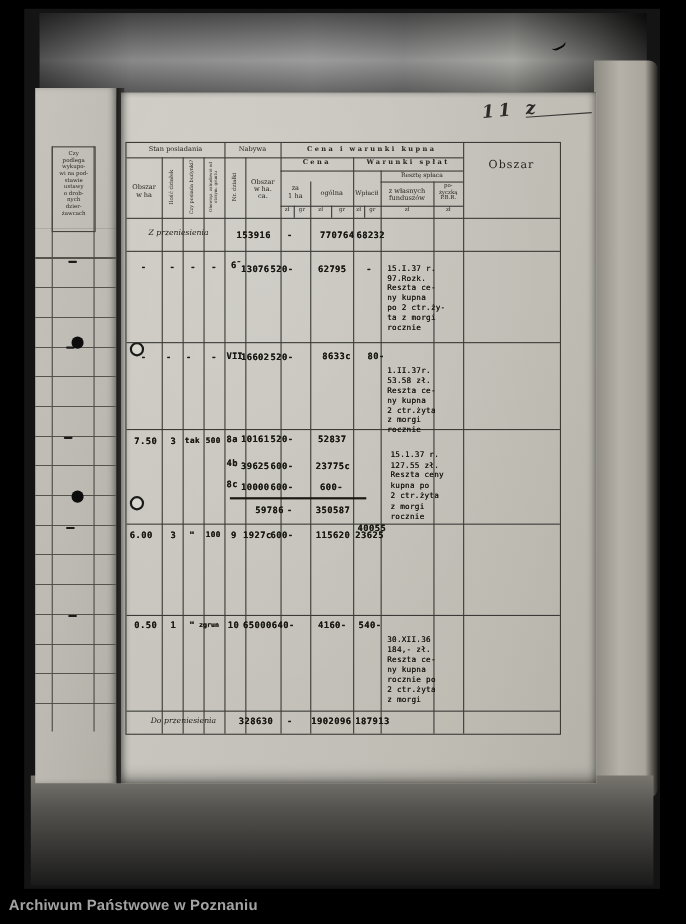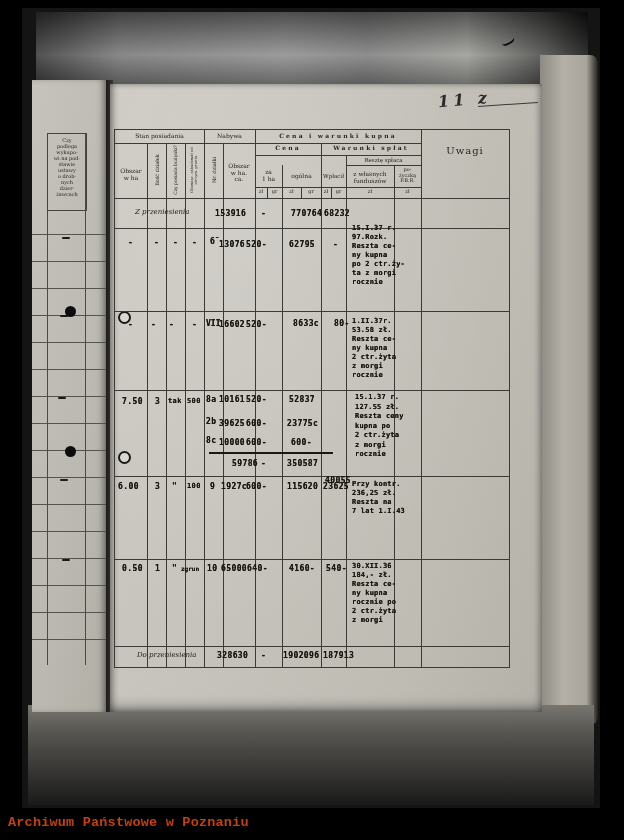--- a/index.html
+++ b/index.html
@@ -30,40 +30,40 @@
   .vl{position:absolute;width:1px;background:#3b3a36;}
   .hl{position:absolute;height:1px;background:#3b3a36;}
   .h{position:absolute;font-family:"DejaVu Serif",serif;font-size:6px;line-height:6.5px;
      color:#26251f;text-align:center;white-space:pre-line;}
   .ls{letter-spacing:2.2px;font-weight:bold;}
   .rot{transform:rotate(-90deg);display:flex;align-items:center;justify-content:center;}
   .u{position:absolute;font-family:"DejaVu Serif",serif;font-size:5px;color:#26251f;
      text-align:center;top:58px;}
   .t{position:absolute;font-family:"DejaVu Sans Mono",monospace;font-weight:700;font-size:8px;
      color:#191813;letter-spacing:.4px;white-space:pre-line;text-shadow:0 0 .5px rgba(25,24,18,.9);}
-  .rm{position:absolute;font-family:"DejaVu Sans Mono",monospace;font-weight:700;font-size:7px;
+  .rm{position:absolute;font-family:"DejaVu Sans Mono",monospace;font-weight:400;font-size:7px;
      line-height:9px;color:#191813;letter-spacing:.2px;white-space:pre-line;
-     text-shadow:0 0 .5px rgba(25,24,18,.9);}
+     text-shadow:0 0 .5px rgba(25,24,18,.9);margin-top:16px;}
   .lbl{position:absolute;font-family:"DejaVu Serif",serif;font-style:italic;font-size:7px;
      color:#22211c;white-space:nowrap;}
   .dash{position:absolute;width:8px;height:2px;background:#1b1a18;border-radius:1px;}
   .dot{position:absolute;width:11px;height:11px;border-radius:50%;background:#0c0c0c;}
   .ring{position:absolute;width:9px;height:9px;border-radius:50%;border:2px solid #1a1a18;background:#dad7d0;}
   .hw{position:absolute;left:328px;top:6px;font-family:"DejaVu Serif",serif;font-style:italic;
      font-weight:bold;font-size:16px;color:#2b2a28;transform:rotate(-5deg);letter-spacing:4px;}
   .hw-stroke{position:absolute;left:368px;top:20px;width:60px;height:1px;background:#3a3936;transform:rotate(-4deg);}
   .stray{position:absolute;left:500px;top:34px;width:14px;height:9px;border-bottom:2px solid #0a0a0a;
      transform:rotate(-28deg);border-radius:40%;}
   .lp-box{position:absolute;left:15px;top:53px;width:38px;height:76px;border:1px solid #44433e;}
   .lp-h{position:absolute;left:1px;top:3px;width:36px;font-family:"DejaVu Serif",serif;font-size:5px;
      line-height:6px;color:#26251f;text-align:center;white-space:pre-line;}
   .lp-grid{position:absolute;left:0;top:128px;width:74px;height:457px;
      background:repeating-linear-gradient(to bottom,transparent 0 26px,#55534c 26px 27px);}
   .lp-v{position:absolute;width:1px;top:53px;height:532px;background:#4a4944;}
-  .footer{position:absolute;left:8px;top:815px;color:#c2410c;font-family:Liberation Mono, monospace;
+  .footer{position:absolute;left:8px;top:815px;color:#a3a3a3;font-family:Liberation Sans, sans-serif;
      font-weight:bold;font-size:13.5px;letter-spacing:.2px;}
 </style>
 </head>
 <body>
 
 <div id="root">
   <div class="photo"></div>
   <div class="top-strip"></div>
   <div class="stray"></div>
   <div class="right-stack"></div>
@@ -148,21 +148,21 @@
 ca.</div>
       <div class="h" style="left:140px;top:39px;width:27px">za
 1 ha</div>
       <div class="h" style="left:167px;top:43px;width:39px">ogólna</div>
       <div class="h" style="left:206px;top:43px;width:25px;font-size:5.5px">Wpłacił</div>
       <div class="h" style="left:231px;top:41px;width:48px">z własnych
 funduszów</div>
       <div class="h" style="left:279px;top:37px;width:27px;font-size:5px;line-height:5.5px">po-
 życzką
 P.B.R.</div>
-      <div class="h" style="left:306px;top:18px;width:88px;font-size:10px;letter-spacing:1px">Uwagi</div>
+      <div class="h" style="left:306px;top:18px;width:88px;font-size:10px;letter-spacing:1px">Obszar</div>
 
       <div class="u" style="left:140px;width:12px">zł</div>
       <div class="u" style="left:152px;width:15px">gr</div>
       <div class="u" style="left:167px;width:19px">zł</div>
       <div class="u" style="left:186px;width:20px">gr</div>
       <div class="u" style="left:206px;width:10px">zł</div>
       <div class="u" style="left:216px;width:15px">gr</div>
       <div class="u" style="left:231px;width:48px">zł</div>
       <div class="u" style="left:279px;width:27px">zł</div>
 
@@ -207,21 +207,21 @@
 rocznie</div>
 
       <div class="t" style="left:7px;top:267px">7.50</div>
       <div class="t" style="left:40px;top:267px">3</div>
       <div class="t" style="left:53px;top:267px;font-size:7px">tak</div>
       <div class="t" style="left:72px;top:267px;font-size:7px">500</div>
       <div class="t" style="left:91px;top:265px">8a</div>
       <div class="t" style="left:104px;top:265px">10161</div>
       <div class="t" style="left:131px;top:265px">520-</div>
       <div class="t" style="left:174px;top:265px">52837</div>
-      <div class="t" style="left:91px;top:287px">2b</div>
+      <div class="t" style="left:91px;top:287px">4b</div>
       <div class="t" style="left:104px;top:289px">39625</div>
       <div class="t" style="left:131px;top:289px">600-</div>
       <div class="t" style="left:172px;top:289px">23775c</div>
       <div class="t" style="left:91px;top:306px">8c</div>
       <div class="t" style="left:104px;top:308px">10000</div>
       <div class="t" style="left:131px;top:308px">600-</div>
       <div class="t" style="left:176px;top:308px">600-</div>
       <div class="t" style="left:117px;top:329px">59786</div>
       <div class="t" style="left:146px;top:329px">-</div>
       <div class="t" style="left:172px;top:329px">350587</div>
@@ -236,24 +236,20 @@
 
       <div class="t" style="left:3px;top:352px">6.00</div>
       <div class="t" style="left:40px;top:352px">3</div>
       <div class="t" style="left:57px;top:352px">"</div>
       <div class="t" style="left:72px;top:352px;font-size:7px">100</div>
       <div class="t" style="left:95px;top:352px">9</div>
       <div class="t" style="left:106px;top:352px">1927c</div>
       <div class="t" style="left:131px;top:352px">600-</div>
       <div class="t" style="left:172px;top:352px">115620</div>
       <div class="t" style="left:208px;top:352px">23625</div>
-      <div class="rm" style="left:237px;top:350px;width:88px">Przy kontr.
-236,25 zł.
-Reszta na
-7 lat 1.I.43</div>
 
       <div class="t" style="left:7px;top:434px">0.50</div>
       <div class="t" style="left:40px;top:434px">1</div>
       <div class="t" style="left:57px;top:434px">"</div>
       <div class="t" style="left:66px;top:435px;font-size:6px;letter-spacing:0">zgrun</div>
       <div class="t" style="left:92px;top:434px">10</div>
       <div class="t" style="left:106px;top:434px">65000</div>
       <div class="t" style="left:132px;top:434px">640-</div>
       <div class="t" style="left:174px;top:434px">4160-</div>
       <div class="t" style="left:211px;top:434px">540-</div>

